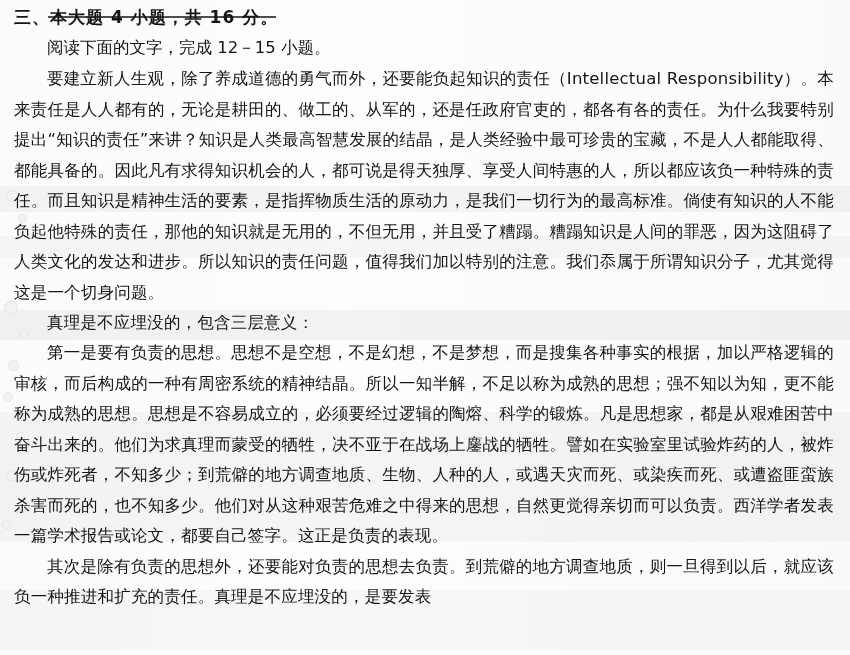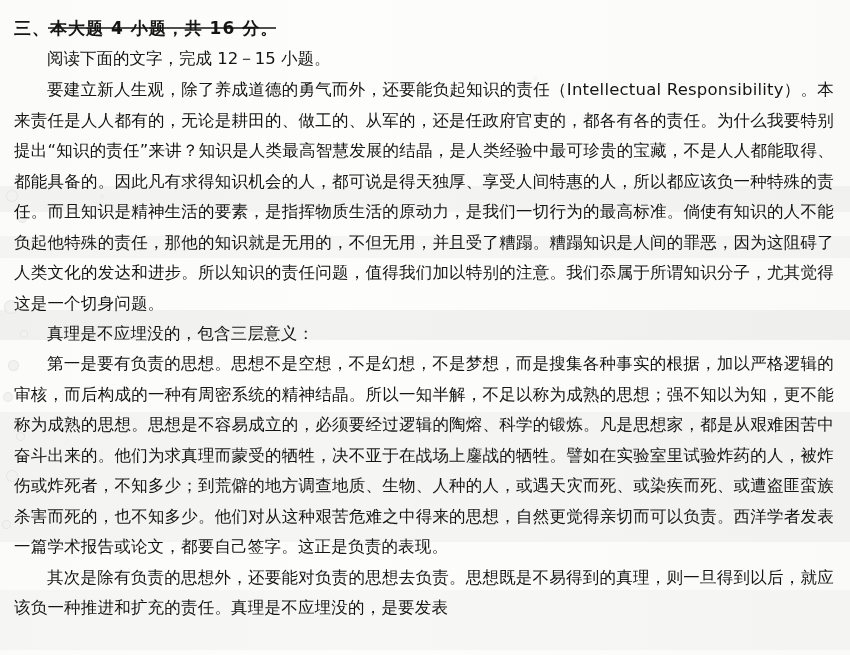--- a/index.html
+++ b/index.html
@@ -18,21 +18,21 @@
   #page {
     position: relative;
     width: 850px;
     height: 655px;
     background:
       radial-gradient(circle at 12% 30%, rgba(0,0,0,0.018) 0 2px, rgba(0,0,0,0) 3px),
       radial-gradient(circle at 63% 12%, rgba(0,0,0,0.02) 0 2px, rgba(0,0,0,0) 3px),
       radial-gradient(circle at 88% 74%, rgba(0,0,0,0.015) 0 2px, rgba(0,0,0,0) 3px),
       linear-gradient(90deg, #fbfbfa 0%, #fdfdfc 40%, #fafaf9 100%);
     box-sizing: border-box;
-    padding: 14px 16px 0 14px;
+    padding: 3px 16px 0 14px;
   }
 
   
   .band {
     position: absolute;
     left: 0;
     right: 0;
     pointer-events: none;
     background: rgba(0,0,0,0.035);
   }
@@ -123,16 +123,16 @@
     <div class="heading">三、本大题 4 小题，共 16 分。</div>
 
     <div class="instruction">阅读下面的文字，完成 12－15 小题。</div>
 
     <p class="para">要建立新人生观，除了养成道德的勇气而外，还要能负起知识的责任（Intellectual Responsibility）。本来责任是人人都有的，无论是耕田的、做工的、从军的，还是任政府官吏的，都各有各的责任。为什么我要特别提出“知识的责任”来讲？知识是人类最高智慧发展的结晶，是人类经验中最可珍贵的宝藏，不是人人都能取得、都能具备的。因此凡有求得知识机会的人，都可说是得天独厚、享受人间特惠的人，所以都应该负一种特殊的责任。而且知识是精神生活的要素，是指挥物质生活的原动力，是我们一切行为的最高标准。倘使有知识的人不能负起他特殊的责任，那他的知识就是无用的，不但无用，并且受了糟蹋。糟蹋知识是人间的罪恶，因为这阻碍了人类文化的发达和进步。所以知识的责任问题，值得我们加以特别的注意。我们忝属于所谓知识分子，尤其觉得这是一个切身问题。</p>
 
     <p class="para tight">真理是不应埋没的，包含三层意义：</p>
 
     <p class="para">第一是要有负责的思想。思想不是空想，不是幻想，不是梦想，而是搜集各种事实的根据，加以严格逻辑的审核，而后构成的一种有周密系统的精神结晶。所以一知半解，不足以称为成熟的思想；强不知以为知，更不能称为成熟的思想。思想是不容易成立的，必须要经过逻辑的陶熔、科学的锻炼。凡是思想家，都是从艰难困苦中奋斗出来的。他们为求真理而蒙受的牺牲，决不亚于在战场上鏖战的牺牲。譬如在实验室里试验炸药的人，被炸伤或炸死者，不知多少；到荒僻的地方调查地质、生物、人种的人，或遇天灾而死、或染疾而死、或遭盗匪蛮族杀害而死的，也不知多少。他们对从这种艰苦危难之中得来的思想，自然更觉得亲切而可以负责。西洋学者发表一篇学术报告或论文，都要自己签字。这正是负责的表现。</p>
 
-    <p class="para">其次是除有负责的思想外，还要能对负责的思想去负责。思想既是不易得到的真理，则一旦得到以后，就应该负一种推进和扩充的责任。真理是不应埋没的，是要发表</p>
+    <p class="para">其次是除有负责的思想外，还要能对负责的思想去负责。到荒僻的地方调查地质，则一旦得到以后，就应该负一种推进和扩充的责任。真理是不应埋没的，是要发表</p>
 
   </div>
 </div>
 
 </body></html>

